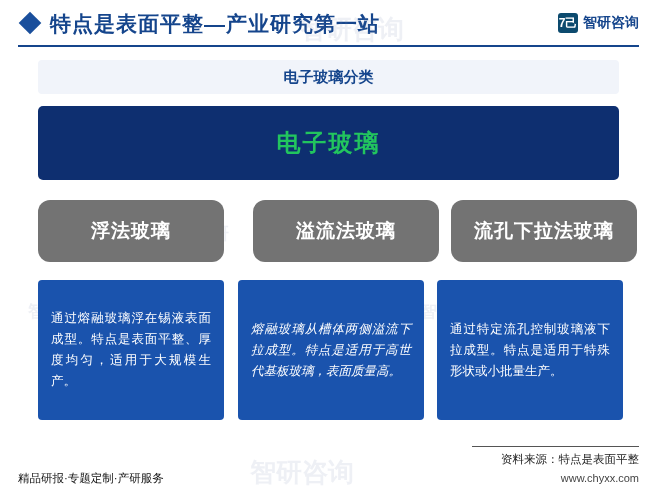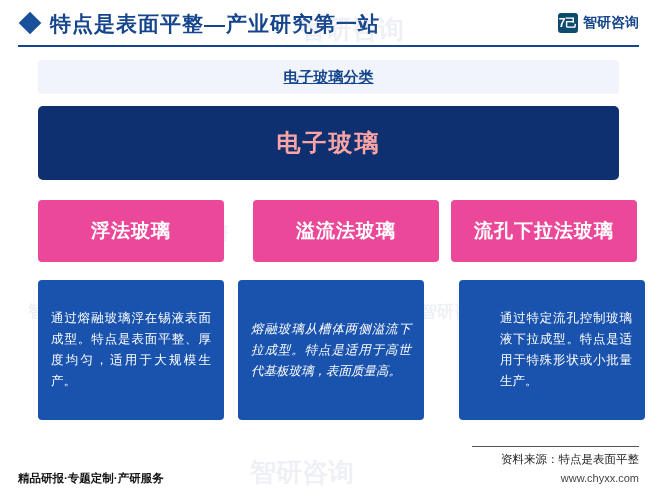--- a/index.html
+++ b/index.html
@@ -87,46 +87,45 @@
     left: 38px; top: 60px;
     width: 581px; height: 34px;
     background: #f1f4fa;
     border-radius: 4px;
     display: flex;
     align-items: center;
     justify-content: center;
     font-size: 15px;
     font-weight: bold;
     color: #15458c;
-    text-decoration: underline;
   }
 
   
   .root-node {
     position: absolute;
     left: 38px; top: 106px;
     width: 581px; height: 74px;
     background: #0e2f70;
     border-radius: 5px;
     display: flex;
     align-items: center;
     justify-content: center;
-    color: #fca5a5;
+    color: #22c55e;
     font-size: 24px;
     font-weight: bold;
     letter-spacing: 2px;
   }
 
   
   .branch {
     position: absolute;
     width: 186px;
     height: 62px;
-    background: #ec4899;
-    border-radius: 4px;
+    background: #737373;
+    border-radius: 12px;
     display: flex;
     align-items: center;
     justify-content: center;
     color: #ffffff;
     font-size: 19px;
     font-weight: bold;
     letter-spacing: 1px;
   }
   .b0 { left: 38px;  top: 200px; }
   .b1 { left: 253px; top: 200px; text-align: right; }
@@ -147,42 +146,42 @@
     display: flex;
     align-items: center;
   }
   .desc span {
     display: block;
     padding: 0 13px;
     text-align: justify;
   }
   .d0 { left: 38px;  top: 280px; }
   .d1 { left: 238px; top: 280px; font-style: italic; }
-  .d2 { left: 459px; top: 280px; padding-left: 28px; }
+  .d2 { left: 437px; top: 280px; }
 
   
   .source {
     position: absolute;
     right: 18px; top: 452px;
     font-size: 11.5px;
     color: #222222;
     white-space: nowrap;
   }
   .source-url {
     position: absolute;
     right: 18px; top: 472px;
     font-size: 11px;
     color: #444444;
     white-space: nowrap;
   }
   .footer-left {
     position: absolute;
     left: 18px; top: 471px;
     font-size: 11.5px;
-    font-weight: bold;
+    font-weight: normal;
     color: #111111;
     white-space: nowrap;
   }
   .footer-rule {
     position: absolute;
     left: 472px; top: 446px;
     width: 167px; height: 1px;
     background: #555555;
   }
 </style>

